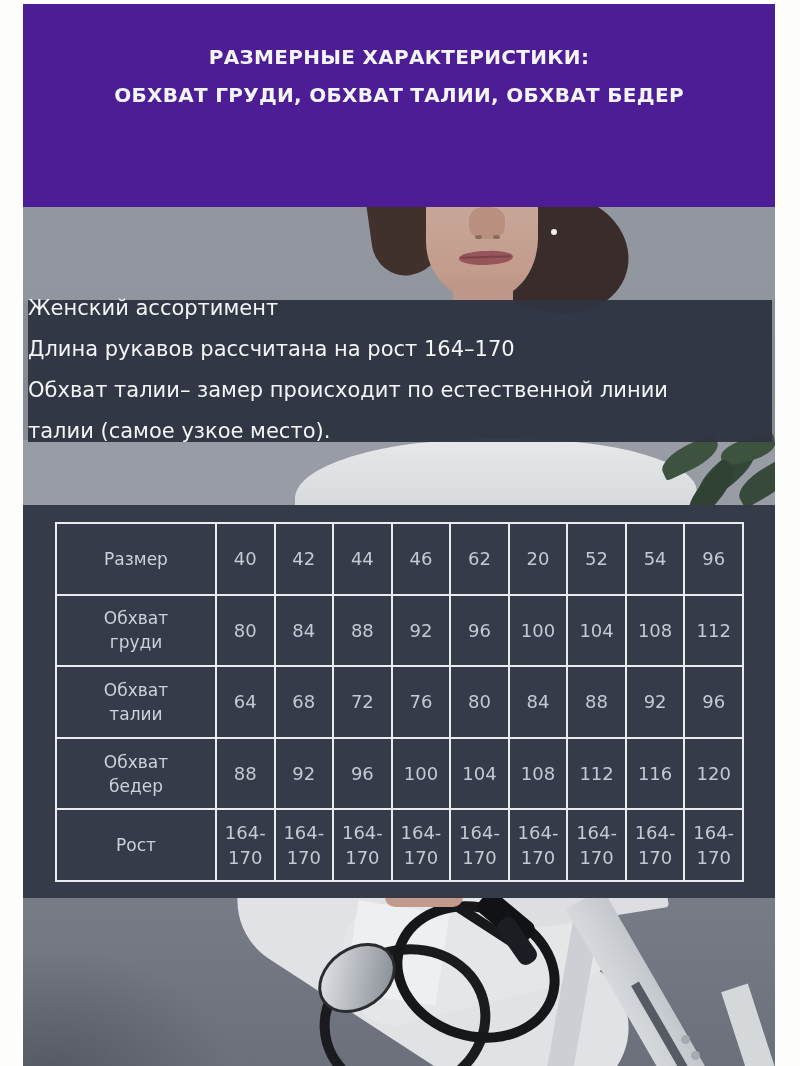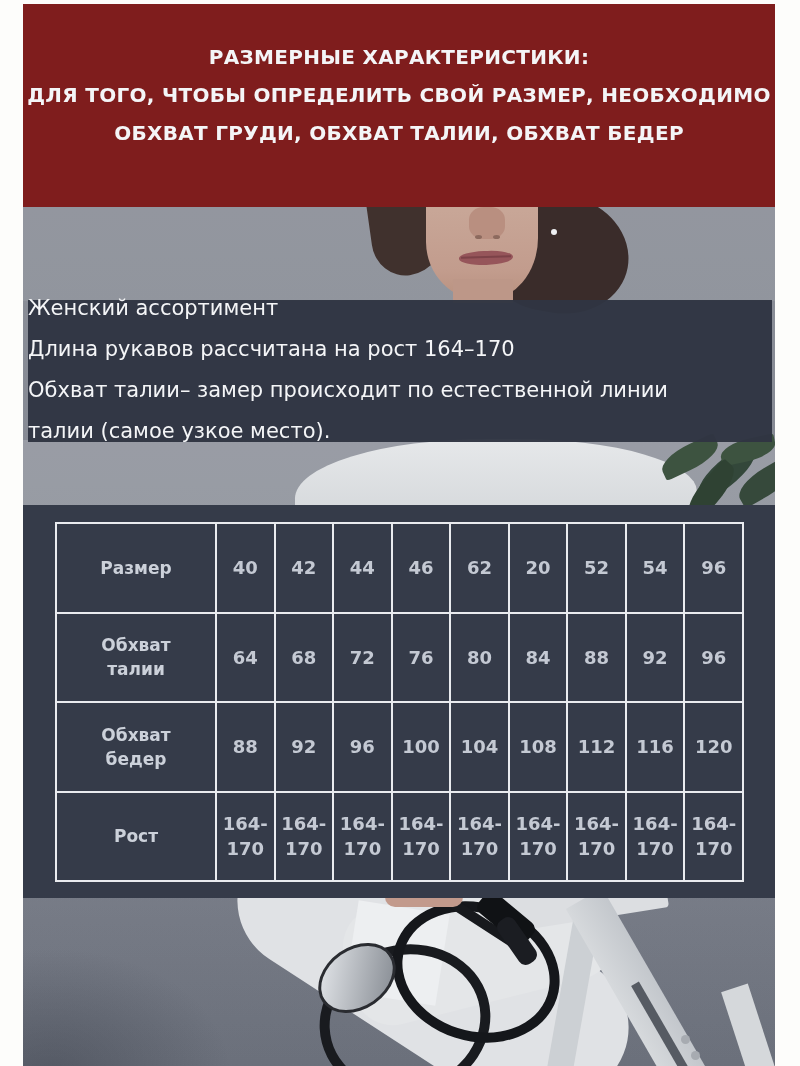--- a/index.html
+++ b/index.html
@@ -4,21 +4,21 @@
 <style>
   html,body{margin:0;padding:0;}
   .page{
     position:relative;width:800px;height:1066px;overflow:hidden;
     background:#fdfdfb;
     font-family:"DejaVu Sans","Liberation Sans",sans-serif;
   }
   
   .header-panel{
     position:absolute;left:23px;top:4px;width:752px;height:203px;
-    background:#7f1d1d;color:#f4f5f7;text-align:center;
+    background:#4c1d95;color:#f4f5f7;text-align:center;
   }
   .header-panel .lines{padding-top:34px;}
   .header-panel .line{
     font-size:20px;font-weight:bold;line-height:38px;letter-spacing:.3px;
   }
   
   .photo{
     position:absolute;left:23px;top:207px;width:752px;height:859px;overflow:hidden;
     background:linear-gradient(180deg,#8b8f98 0%,#868a94 28%,#7e828d 60%,#767b86 100%);
   }
@@ -105,21 +105,21 @@
     border-collapse:collapse;table-layout:fixed;
     margin:17px 0 0 32px;width:689px;height:360px;
   }
   .size-table td{
     border:2px solid #e9ebef;text-align:center;vertical-align:middle;
     color:#c4c9d3;font-size:18px;line-height:25px;padding:0 2px;
   }
   .size-table td.label-cell{
     width:118px;color:#ccd1da;font-size:17px;padding:0 20px;line-height:24px;
   }
-  .size-table tr{height:60px;font-weight:bold;}
+  .size-table tr{height:60px;}
 </style>
 </head>
 <body>
 
 <div class="page">
 
   <div class="photo">
     <div class="strip-light"></div>
     <div class="hair-left"></div>
     <div class="hair-right"></div>
@@ -161,21 +161,20 @@
     <div class="fingers"></div>
     <div class="nail na1"></div>
     <div class="nail na2"></div>
     <div class="nail na3"></div>
     <div class="corner-shadow"></div>
   </div>
 
   <div class="header-panel">
     <div class="lines">
       <div class="line">РАЗМЕРНЫЕ ХАРАКТЕРИСТИКИ:</div>
-      <div class="line">ДЛЯ ТОГО, ЧТОБЫ ОПРЕДЕЛИТЬ СВОЙ РАЗМЕР, НЕОБХОДИМО</div>
       <div class="line">ОБХВАТ ГРУДИ, ОБХВАТ ТАЛИИ, ОБХВАТ БЕДЕР</div>
     </div>
   </div>
 
   <div class="intro-box"></div>
   <div class="intro-text">
     <div>Женский ассортимент</div>
     <div>Длина рукавов рассчитана на рост 164–170</div>
     <div>Обхват талии– замер происходит по естественной линии</div>
     <div>талии (самое узкое место).</div>
@@ -190,20 +189,32 @@
             <td class="value-cell">42</td>
             <td class="value-cell">44</td>
             <td class="value-cell">46</td>
             <td class="value-cell">62</td>
             <td class="value-cell">20</td>
             <td class="value-cell">52</td>
             <td class="value-cell">54</td>
             <td class="value-cell">96</td>
           </tr>
           <tr>
+            <td class="label-cell">Обхват груди</td>
+            <td class="value-cell">80</td>
+            <td class="value-cell">84</td>
+            <td class="value-cell">88</td>
+            <td class="value-cell">92</td>
+            <td class="value-cell">96</td>
+            <td class="value-cell">100</td>
+            <td class="value-cell">104</td>
+            <td class="value-cell">108</td>
+            <td class="value-cell">112</td>
+          </tr>
+          <tr>
             <td class="label-cell">Обхват талии</td>
             <td class="value-cell">64</td>
             <td class="value-cell">68</td>
             <td class="value-cell">72</td>
             <td class="value-cell">76</td>
             <td class="value-cell">80</td>
             <td class="value-cell">84</td>
             <td class="value-cell">88</td>
             <td class="value-cell">92</td>
             <td class="value-cell">96</td>

